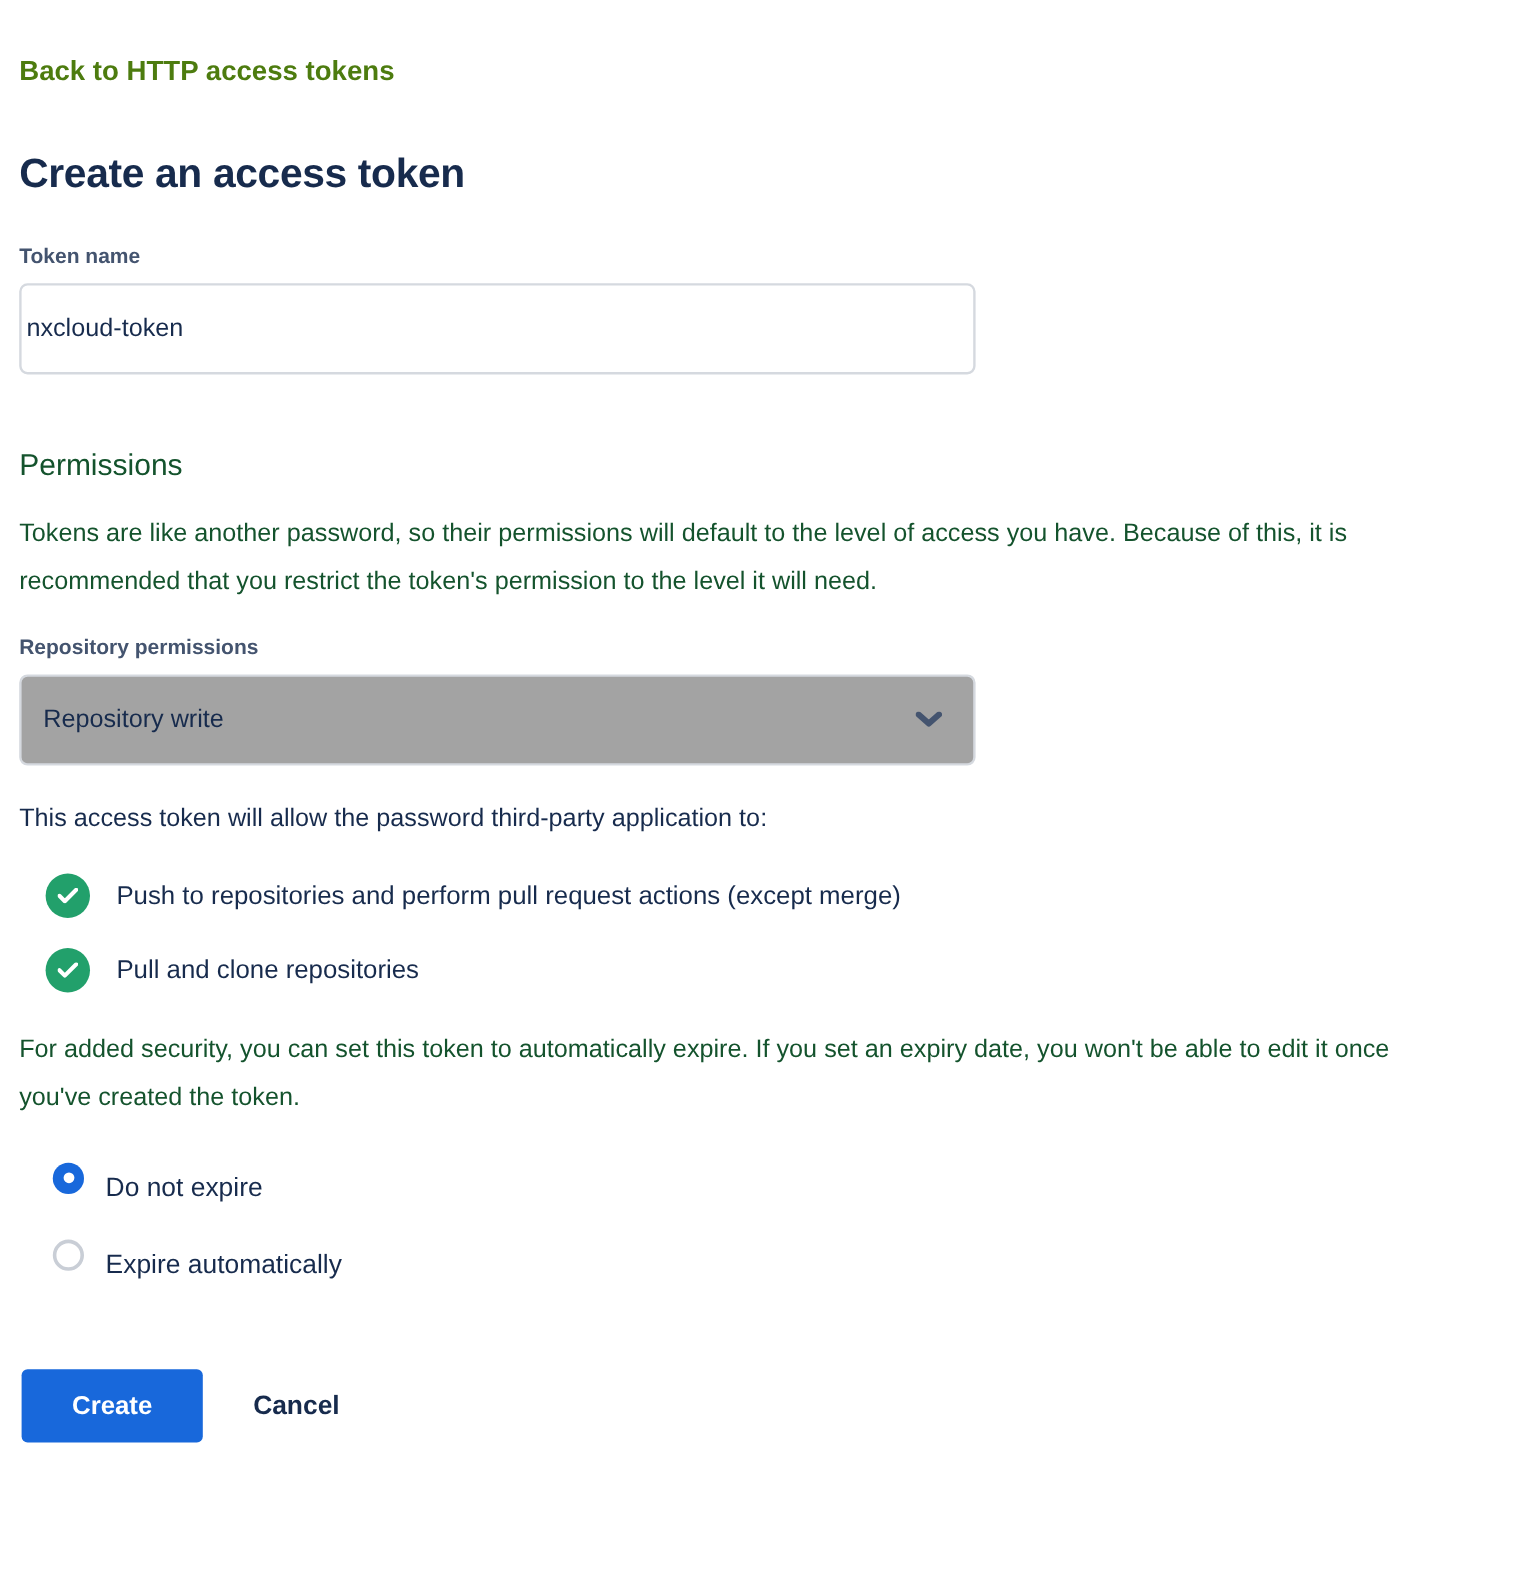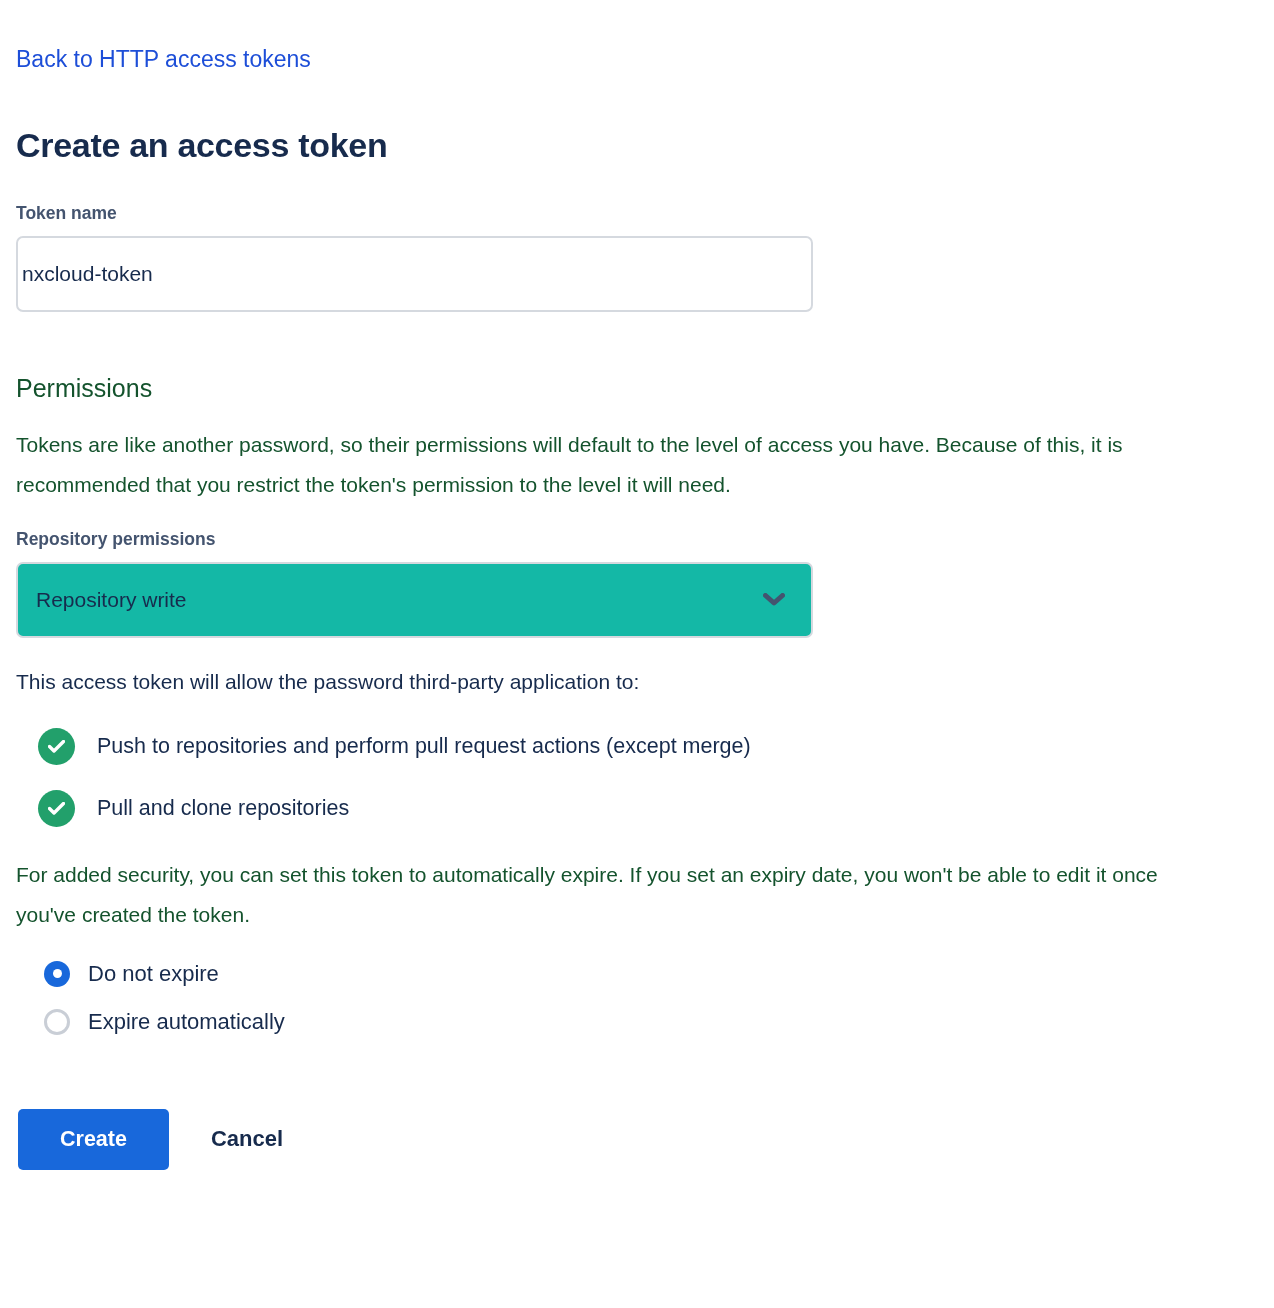--- a/index.html
+++ b/index.html
@@ -6,23 +6,23 @@
   html, body { width: 1274px; height: 1308px; background: #ffffff; }
   body {
     font-family: "Liberation Sans", sans-serif;
     color: #172B4D;
     position: relative;
   }
   .page { padding: 46px 16px 0 16px; }
 
   .back-link {
     display: inline-block;
-    color: #1d4ed8;
+    color: #4d7c0f;
     font-size: 23px;
-    font-weight: 400;
+    font-weight: 700;
     text-decoration: none;
     cursor: pointer;
     line-height: 1.2;
   }
 
   h1.page-title {
     margin-top: 52px;
     font-size: 34px;
     font-weight: 700;
     letter-spacing: -0.3px;
@@ -66,21 +66,21 @@
     color: #14532d;
     max-width: 1210px;
   }
 
   .select-box {
     margin-top: 12px;
     width: 797px;
     height: 76px;
     border: 2px solid #D5D9DF;
     border-radius: 7px;
-    background: #14b8a6;
+    background: #a3a3a3;
     display: flex;
     align-items: center;
     justify-content: space-between;
     padding: 0 26px 0 18px;
     cursor: pointer;
   }
   .select-box .select-value {
     font-size: 21px;
     color: #172B4D;
   }
@@ -142,20 +142,21 @@
     border-radius: 50%;
   }
   .radio-outer.unselected {
     background: #ffffff;
     border: 3px solid #C9CED6;
   }
   .radio-label {
     margin-left: 18px;
     font-size: 22px;
     color: #172B4D;
+    margin-top: 16px;
   }
 
   .actions {
     margin-top: 74px;
     display: flex;
     align-items: center;
   }
   .create-button {
     margin-left: 2px;
     min-width: 132px;

